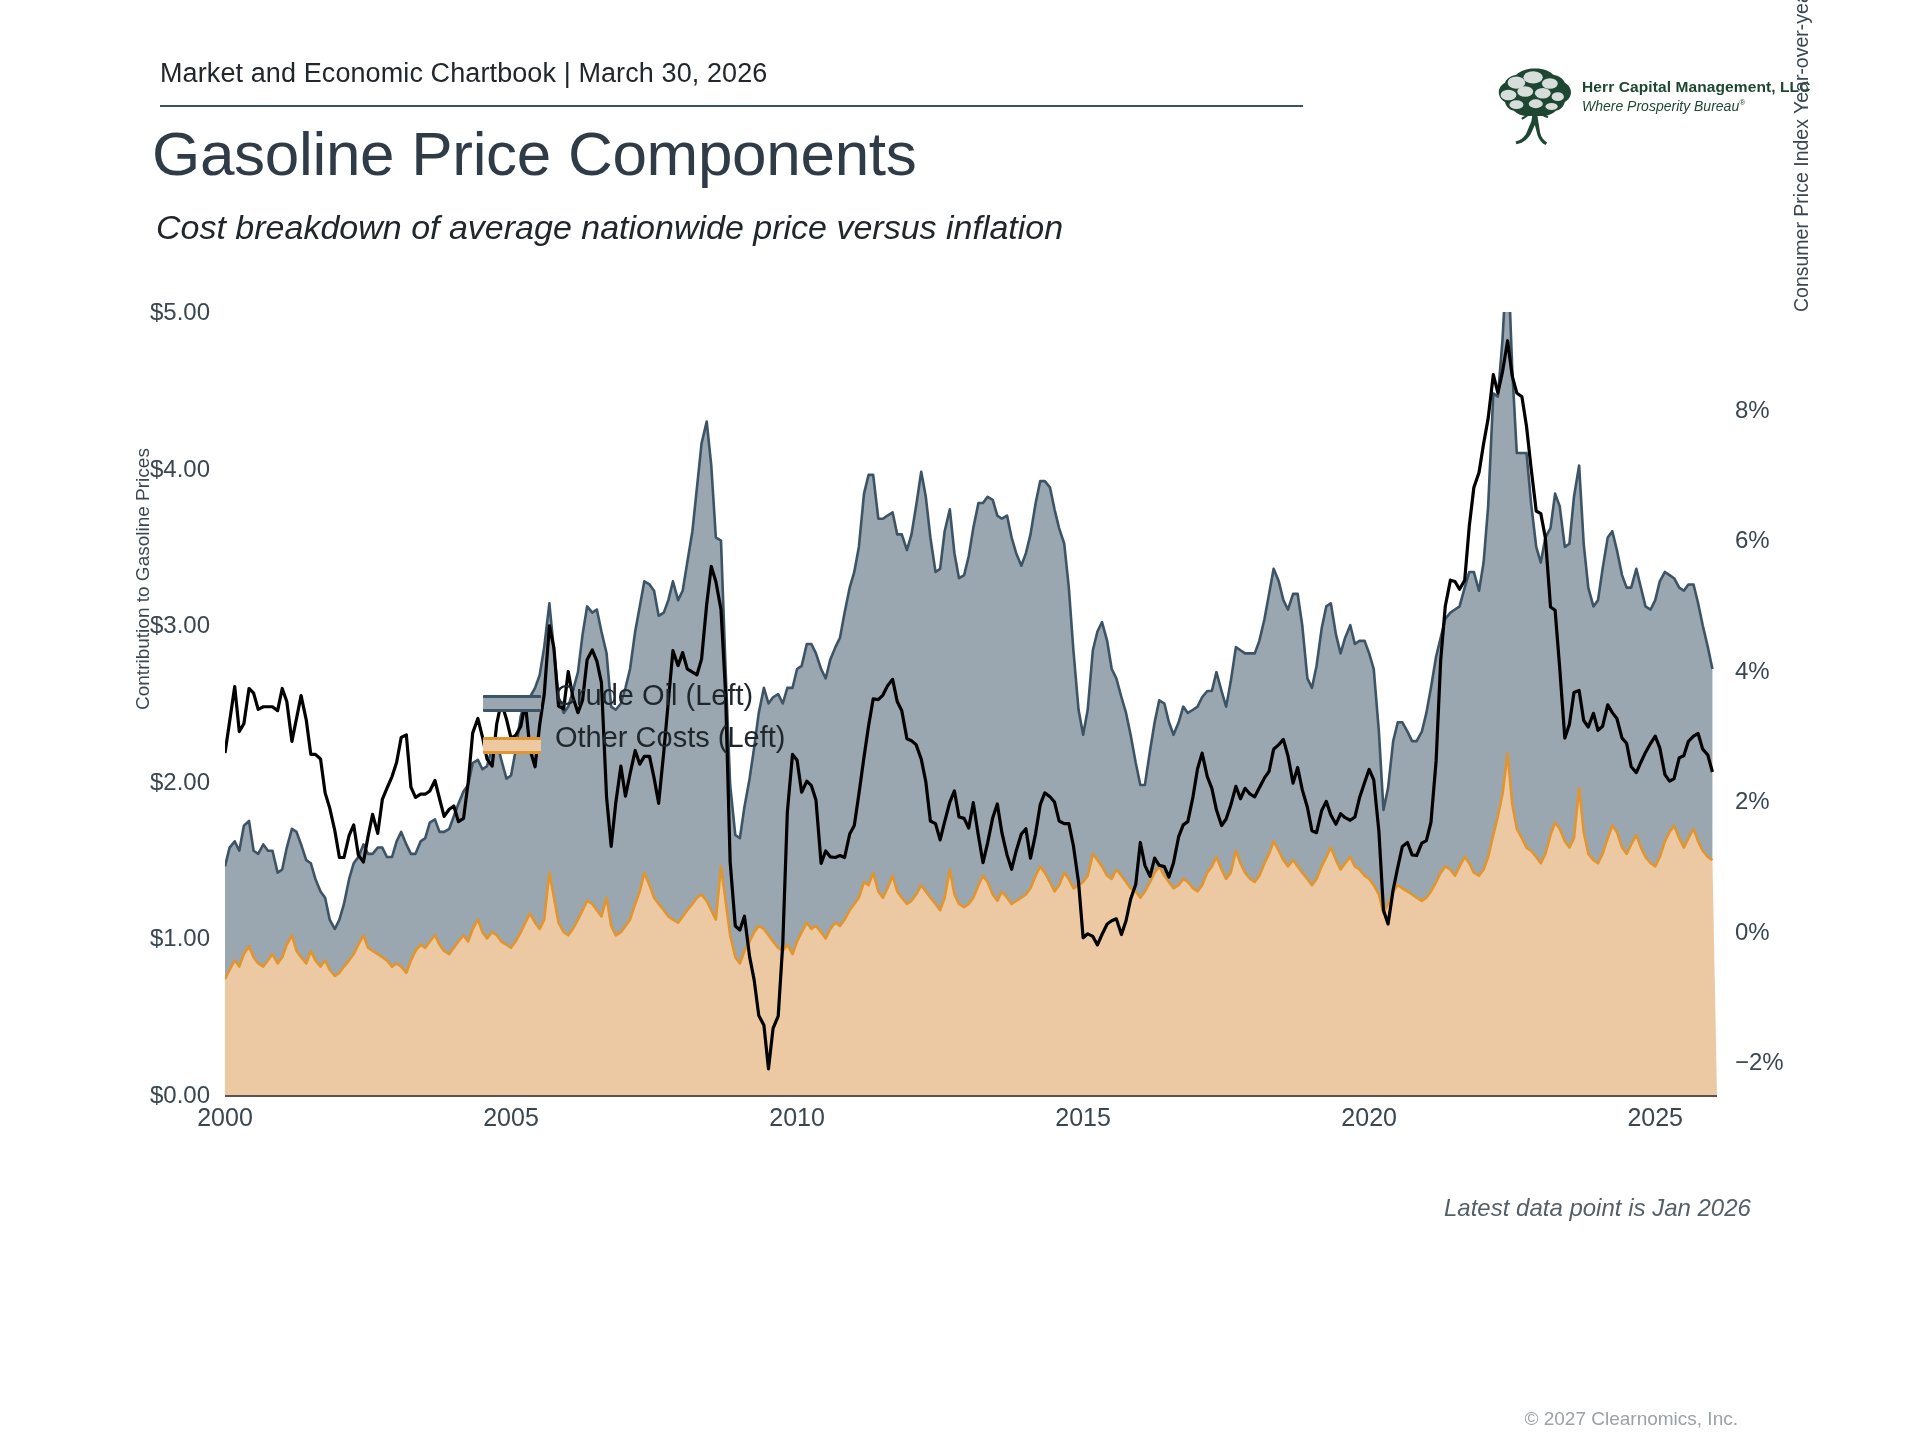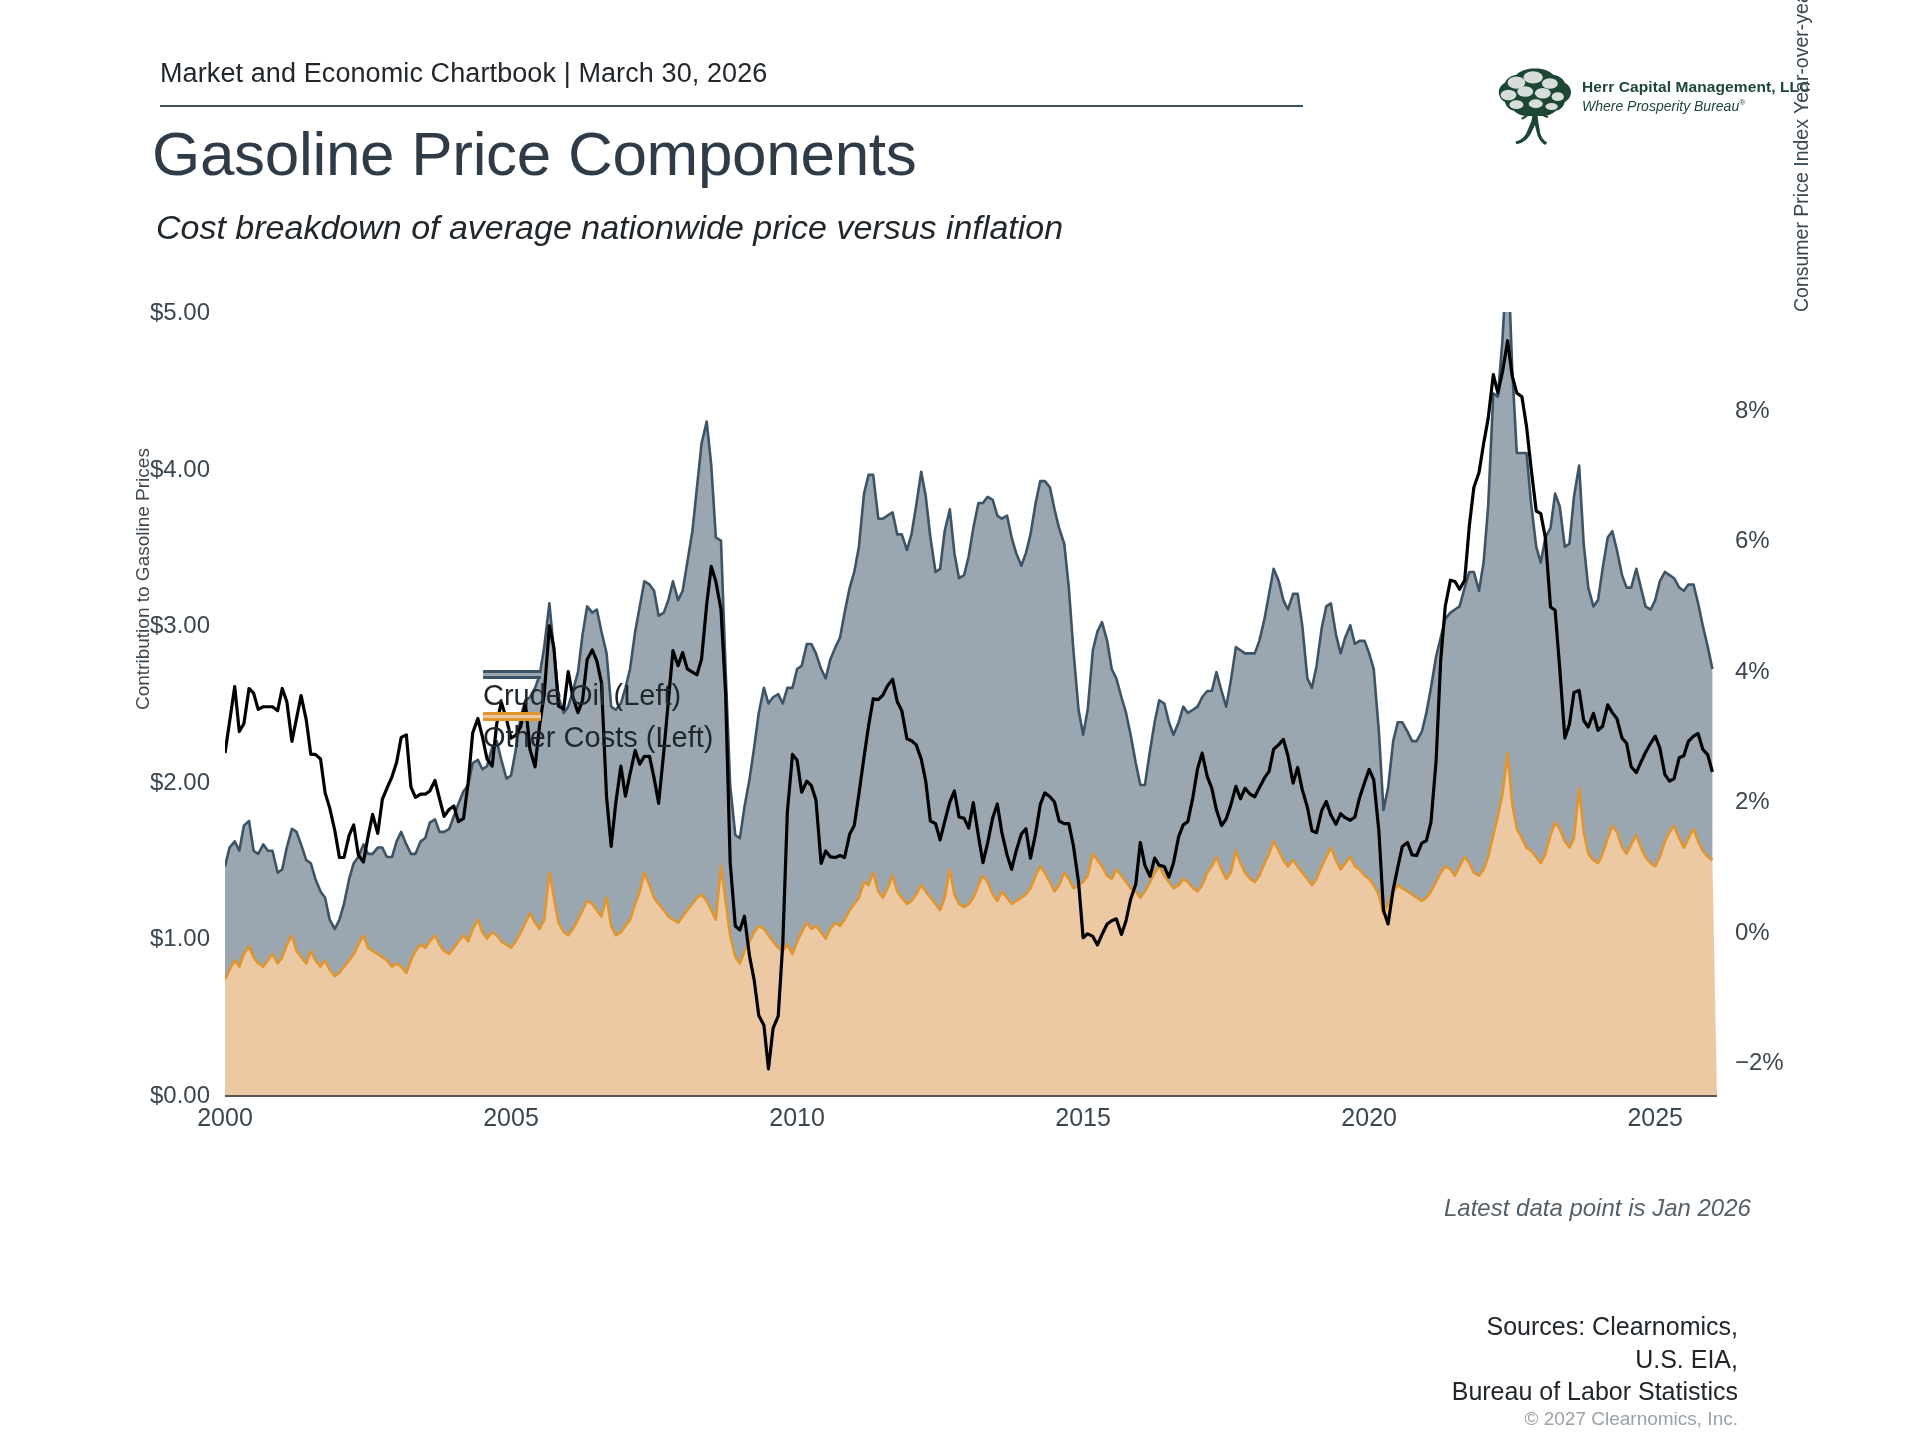--- a/index.html
+++ b/index.html
@@ -64,21 +64,21 @@
     transform:translateY(-50%);
   }
   .xtick{
     position:absolute;top:791px;font-size:25px;color:#3b4750;
     transform:translateX(-50%);white-space:nowrap;
   }
   .axis-base{position:absolute;left:0;top:783px;width:1492px;height:2px;background:#5a5550;}
 
   
   .legend{position:absolute;left:258px;top:358px;}
-  .lg-row{display:flex;align-items:flex-start;height:42px;flex-direction:column;}
+  .lg-row{display:flex;align-items:flex-end;height:42px;}
   .lg-swatch{width:58px;height:11px;border-radius:1px;margin-right:14px;}
   .lg-swatch.thin{height:4px;}
   .lg-label{font-size:29px;color:#1f262c;white-space:nowrap;}
 
   
   .latest{
     position:absolute;left:1444px;top:1194px;
     font-size:24px;font-style:italic;color:#555f68;white-space:nowrap;
   }
   .sources{
@@ -178,20 +178,15 @@
         <div class="lg-row">
           <span class="lg-swatch" id="sw1" style="background: rgb(236, 201, 163); border-top: 3px solid rgb(224, 149, 47); border-bottom: 3px solid rgb(224, 149, 47);"></span>
           <span class="lg-label">Other Costs (Left)</span>
         </div>
       </div>
 
     </div>
   </div>
 
   <div class="latest">Latest data point is Jan 2026</div>
-  <div class="sources">
-    <div>Sources: Clearnomics,</div>
-    <div>U.S. EIA,</div>
-    <div>Bureau of Labor Statistics</div>
-  </div>
   <div class="copyright">© 2027 Clearnomics, Inc.</div>
 
 </div>
 
 </body></html>

